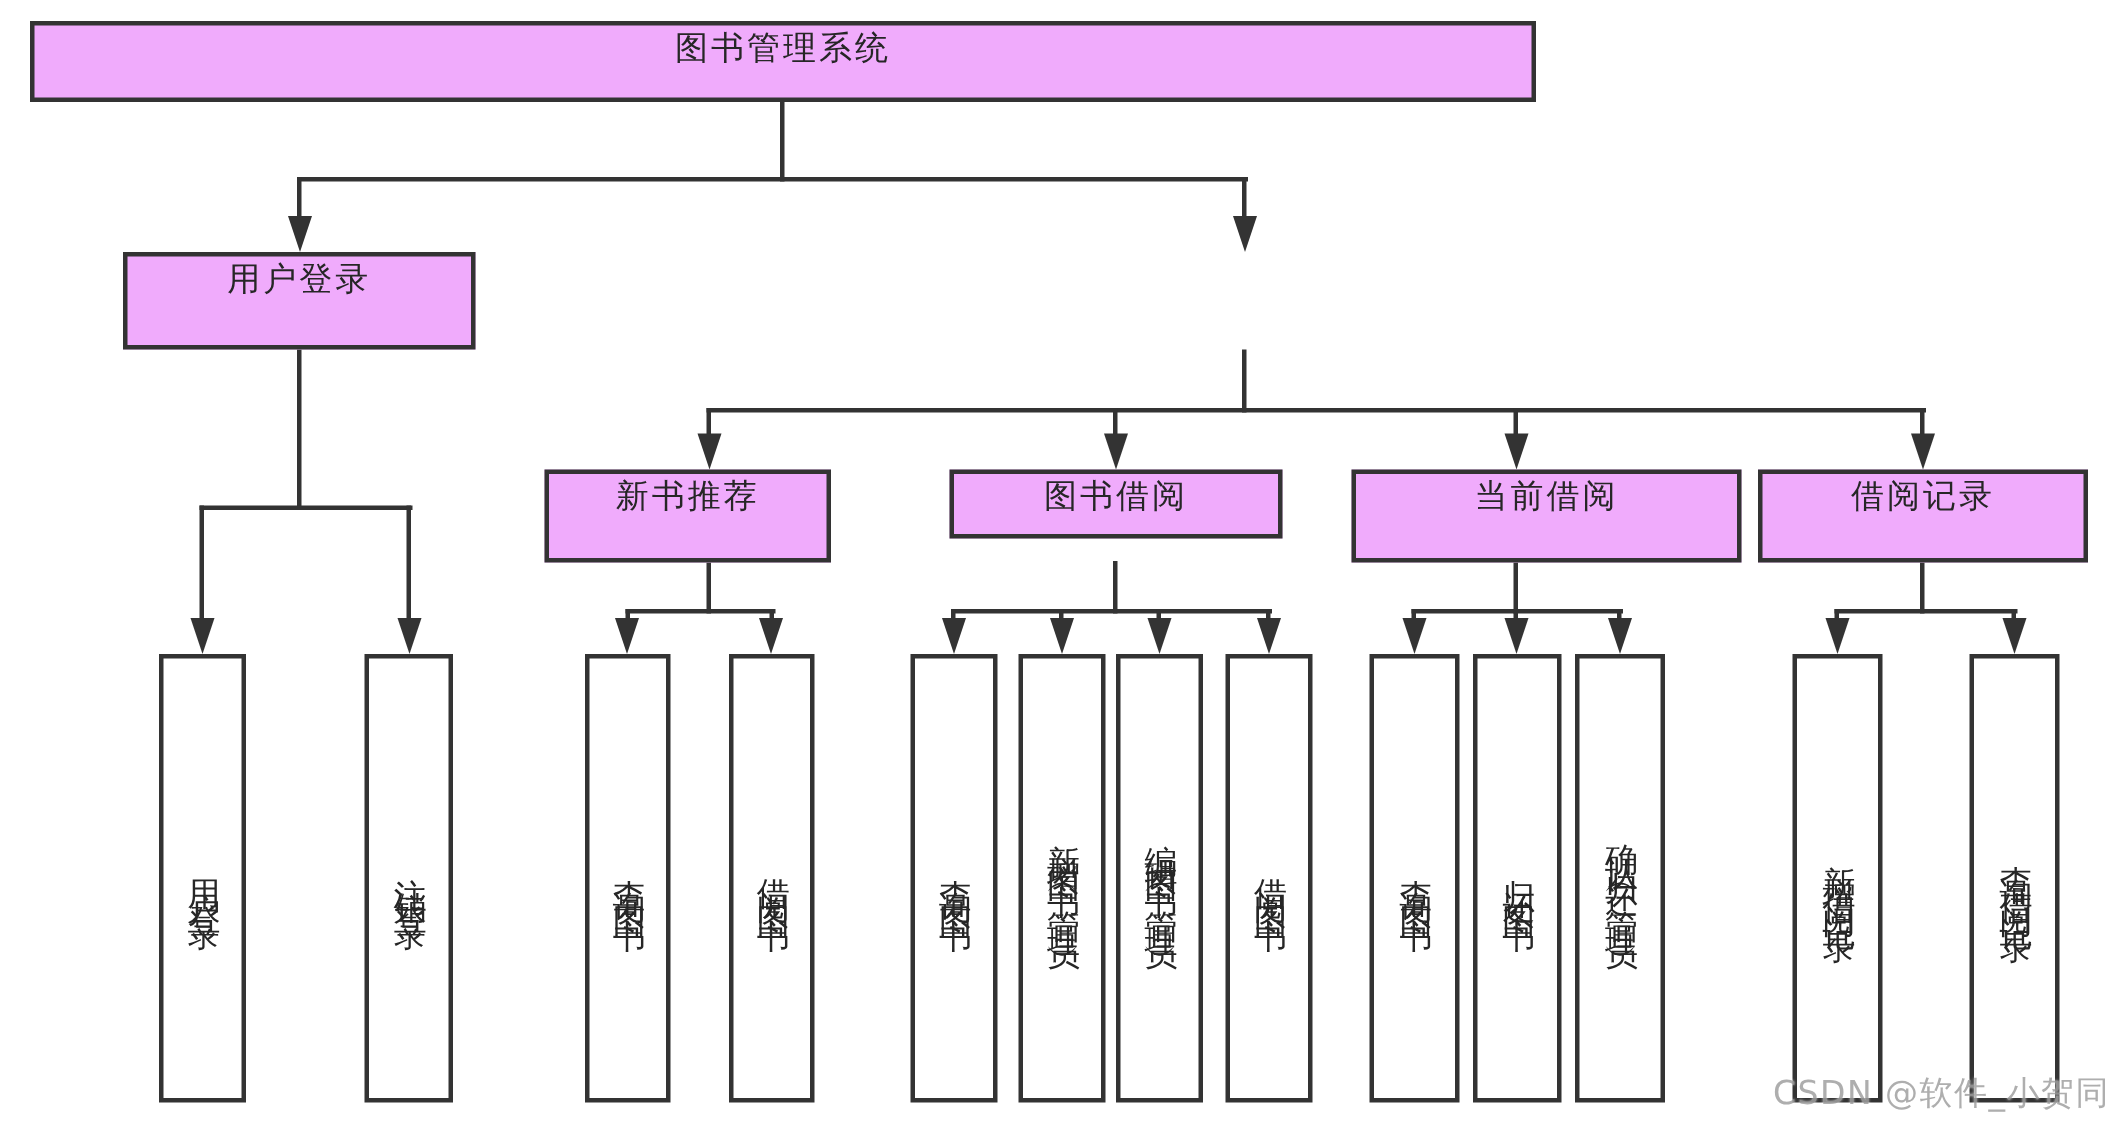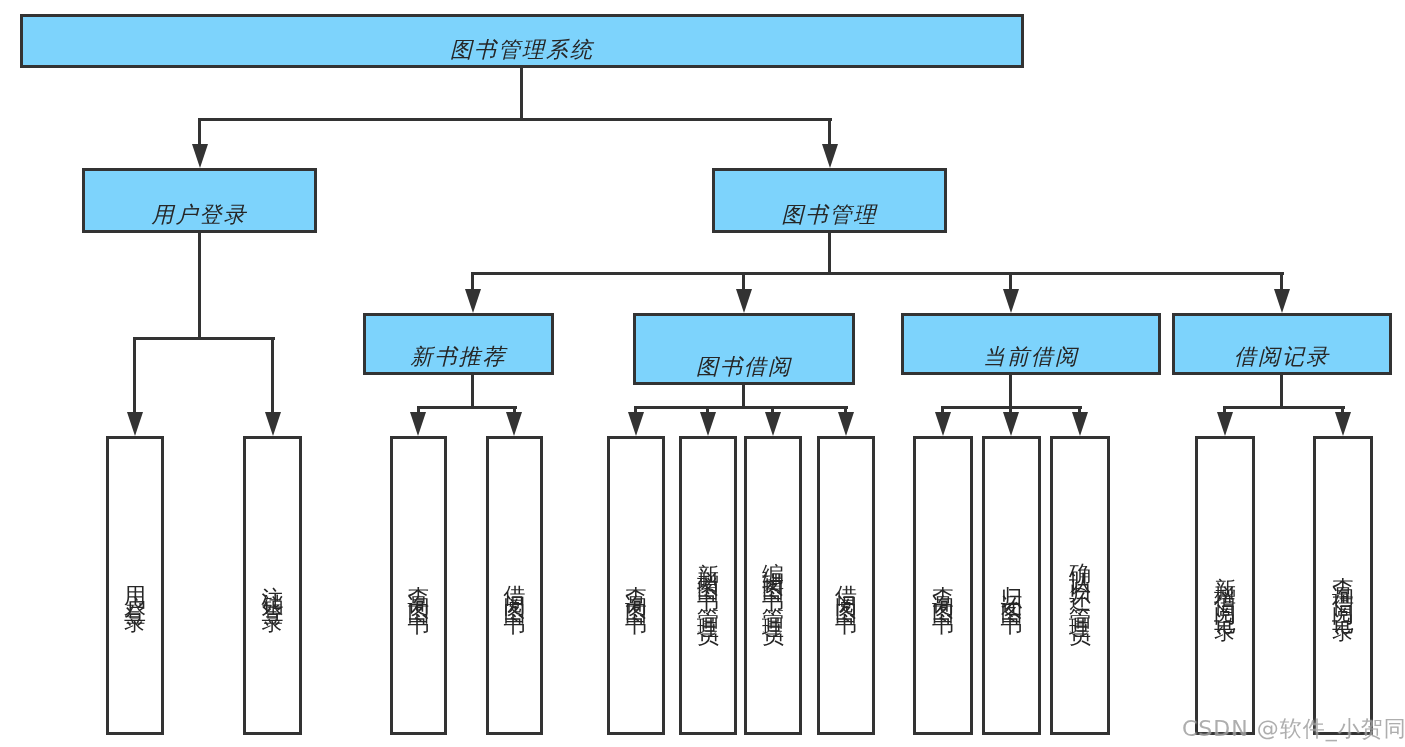--- a/index.html
+++ b/index.html
@@ -15,23 +15,23 @@
     color:var(--text);overflow:hidden;
   }
   
   .vl{position:absolute;width:3px;background:var(--line);}
   .hl{position:absolute;height:3px;background:var(--line);}
   .ah{position:absolute;width:0;height:0;
       border-left:8px solid transparent;border-right:8px solid transparent;
       border-top:24px solid var(--line);}
   
   .node{
-    position:absolute;background:#7dd3fc;border:3px solid var(--line);
-    box-sizing:border-box;display:flex;align-items:flex-end;justify-content:center;
-    font-size:22px;letter-spacing:2px;white-space:nowrap;font-style:italic;
+    position:absolute;background:#f0abfc;border:3px solid var(--line);
+    box-sizing:border-box;display:flex;align-items:flex-start;justify-content:center;
+    font-size:22px;letter-spacing:2px;white-space:nowrap;
   }
   
   .leaf{
     position:absolute;top:436px;height:299px;background:#fff;
     border:3px solid var(--line);box-sizing:border-box;
     display:flex;align-items:center;justify-content:center;
   }
   .leaf .vtext{
     writing-mode:vertical-rl;text-orientation:mixed;
     font-size:22px;letter-spacing:9px;line-height:1;
@@ -106,28 +106,25 @@
   <div class="vl" style="left:1341px;top:406px;height:9px"></div>
   <div class="ah" style="left:1335px;top:412px"></div>
 
   <div class="node" style="left:20px;top:14px;width:1004px;height:54px">
     <span>图书管理系统</span>
   </div>
 
   <div class="node" style="left:82px;top:168px;width:235px;height:65px">
     <span>用户登录</span>
   </div>
-  <div class="node" style="left:712px;top:168px;width:235px;height:65px">
-    <span>图书管理</span>
-  </div>
 
   <div class="node" style="left:363px;top:313px;width:191px;height:62px">
     <span>新书推荐</span>
   </div>
-  <div class="node" style="left:633px;top:313px;width:222px;height:72px">
+  <div class="node" style="left:633px;top:313px;width:222px;height:46px">
     <span>图书借阅</span>
   </div>
   <div class="node" style="left:901px;top:313px;width:260px;height:62px">
     <span>当前借阅</span>
   </div>
   <div class="node" style="left:1172px;top:313px;width:220px;height:62px">
     <span>借阅记录</span>
   </div>
 
   <div class="leaf" style="left:106px;width:58px">

